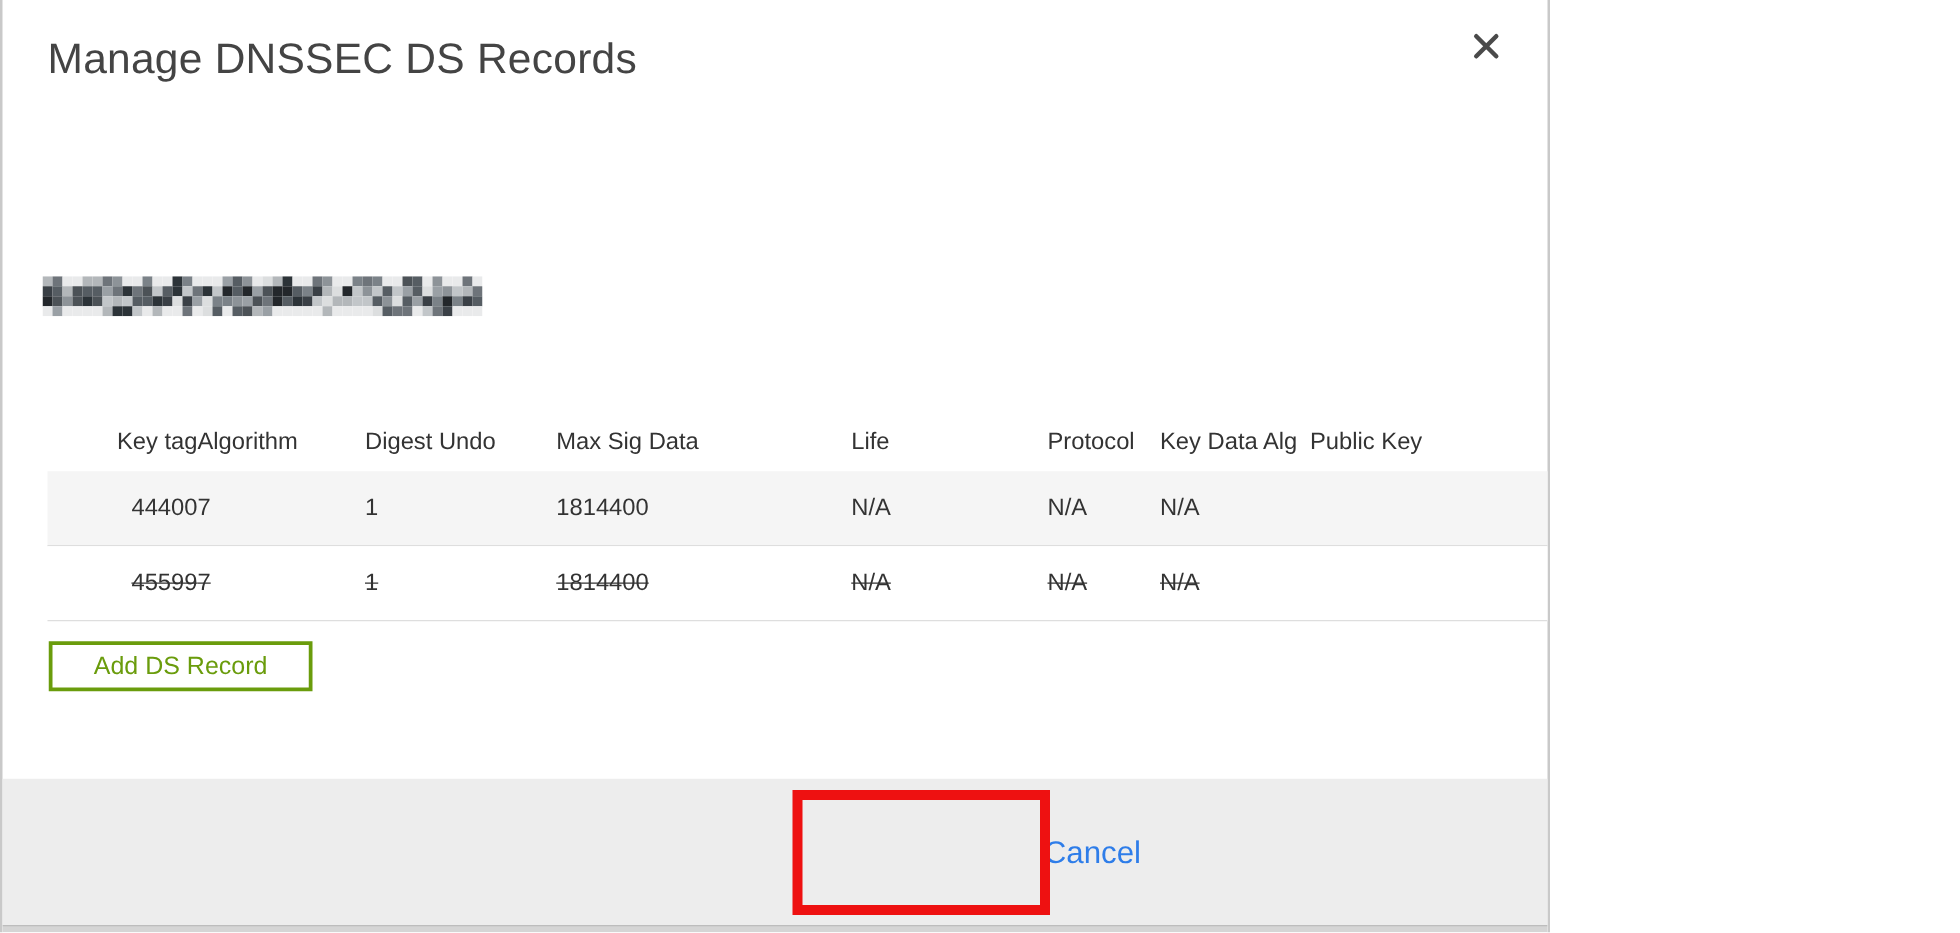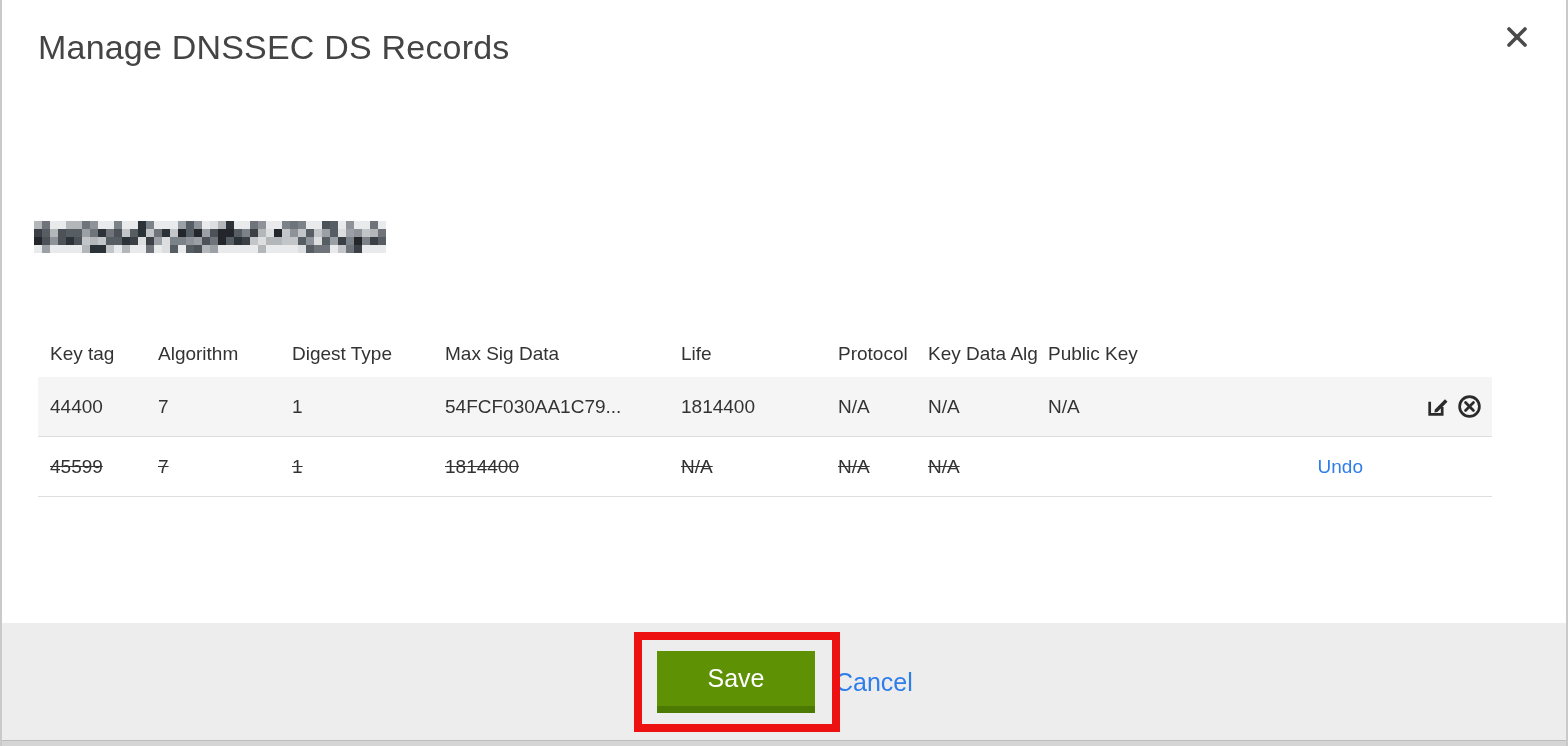--- a/index.html
+++ b/index.html
@@ -1,20 +1,20 @@
 <!DOCTYPE html>
 <html><head>
 <meta charset="utf-8">
 <style>
   * { margin:0; padding:0; box-sizing:border-box; }
   html,body { background:#fff; }
   body { font-family:"Liberation Sans","DejaVu Sans",sans-serif; color:#333; }
 
   .dialog {
-    position:relative; width:1568px; height:746px; background:#fff;
+    position:relative; width:1240px; height:746px; background:#fff;
     border-left:2px solid #c9c9c9; border-right:2px solid #c9c9c9;
     overflow:hidden;
   }
 
   .dialog-title {
     position:absolute; left:36px; top:28px;
     font-size:34px; font-weight:400; color:#444; letter-spacing:0.2px;
   }
 
   .close-btn {
@@ -37,21 +37,21 @@
     position:absolute; left:36px; top:330px; width:1454px;
     font-size:19px; color:#333;
   }
   .t-row {
     display:grid;
     grid-template-columns:120px 134px 153px 236px 157px 90px 120px 165px 160px 1fr;
     align-items:center;
   }
   .t-head { height:47px; }
   .t-head > div { padding-left:0; }
-  .t-row > div:first-child { padding-left:12px; }
+  .t-row > div:first-child { padding-left:12px;text-align:right; }
   .t-body-row { height:60px; border-bottom:1px solid #dedede; }
   .row-normal { background:#f5f5f5; }
   .row-deleted { background:#fff; }
   .row-deleted .cell { text-decoration:line-through; }
   .actions-cell { display:flex; justify-content:flex-end; align-items:center; gap:6px; padding-right:10px; }
   .icon-btn { width:26px; height:26px; display:inline-flex; align-items:center; justify-content:center; cursor:pointer; }
   .undo-link { color:#2e7de9; cursor:pointer; text-decoration:none; font-size:19px; }
 
   .add-ds-btn {
     position:absolute; left:37px; top:513px; width:211px; height:40px;
@@ -276,34 +276,33 @@
       <i style="position: absolute; left: 336px; top: 24px; width: 8px; height: 8px; background: rgb(233, 234, 235);"></i>
       <i style="position: absolute; left: 344px; top: 24px; width: 8px; height: 8px; background: rgb(233, 234, 235);"></i>
     </div>
 
 
   <div class="ds-table">
 
     <div class="t-row t-head">
       <div>Key tag</div>
       <div>Algorithm</div>
-      <div>Digest Type</div>
+      <div>Digest Undo</div>
       <div>Max Sig Data</div>
       <div>Life</div>
       <div>Protocol</div>
       <div>Key Data Alg</div>
       <div>Public Key</div>
       <div></div>
     </div>
 
     <div class="t-row t-body-row row-normal">
       <div class="cell">44400</div>
       <div class="cell">7</div>
       <div class="cell">1</div>
-      <div class="cell">54FCF030AA1C79...</div>
       <div class="cell">1814400</div>
       <div class="cell">N/A</div>
       <div class="cell">N/A</div>
       <div class="cell">N/A</div>
       <div class="cell"></div>
       <div class="actions-cell">
         <span class="icon-btn">
           <svg width="25" height="25" viewBox="0 0 24 24">
             <path d="M4.5 7.5 L4.5 19.5 L16.5 19.5 L16.5 12.5" fill="none" stroke="#2b2b2b" stroke-width="2.6"></path>
             <path d="M9.5 14.8 L19.2 5.1 L21.6 7.5 L11.9 17.2 L9.0 17.7 Z" fill="#2b2b2b"></path>
@@ -328,23 +327,23 @@
       <div class="cell">N/A</div>
       <div class="cell">N/A</div>
       <div class="cell"></div>
       <div class="actions-cell">
         <a class="undo-link" href="#">Undo</a>
       </div>
     </div>
 
   </div>
 
+  <button class="add-ds-btn">Add DS Record</button>
 
   <div class="footer"></div>
 
-  <button class="save-btn">Save</button>
   <a class="cancel-link" href="#">Cancel</a>
 
   <div class="annotation-box"></div>
 
   <div class="below-strip"></div>
 
 </div>
 
 </body></html>

